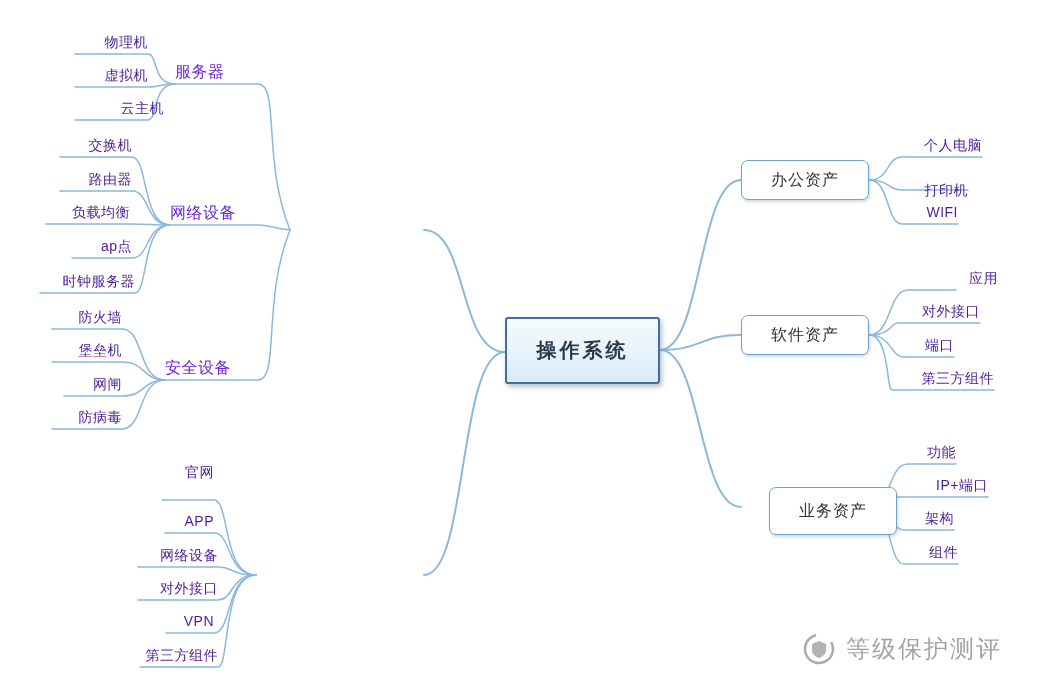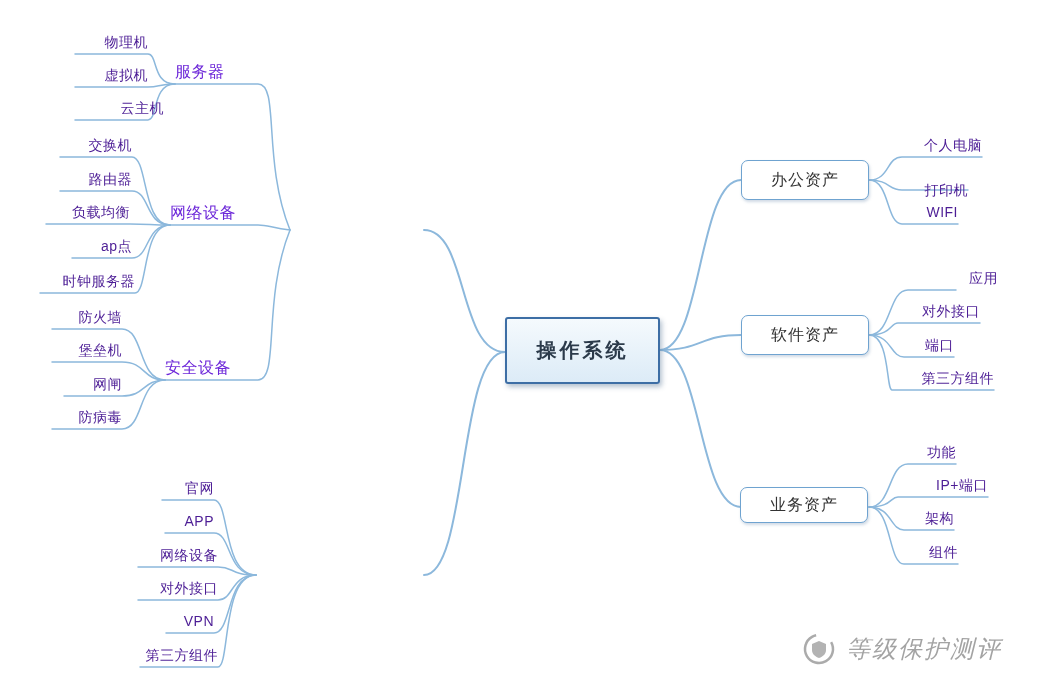--- a/index.html
+++ b/index.html
@@ -10,21 +10,21 @@
   .edges path.main{stroke-width:2;}
   .node{position:absolute;box-sizing:border-box;display:flex;align-items:center;justify-content:center;}
   .root{border:2px solid #3d6ea5;border-radius:3px;background:linear-gradient(180deg,#f5fafd 0%,#dcebf7 100%);
         box-shadow:2px 3px 5px rgba(90,120,150,.45);font-size:20px;font-weight:600;letter-spacing:3px;color:#2b3a4a;}
   .branch{border:1.5px solid #6fa3d0;border-radius:7px;background:#ffffff;
           box-shadow:1px 2px 3px rgba(120,150,180,.35);font-size:16px;letter-spacing:1px;color:#333;}
   .leaf{position:absolute;height:20px;line-height:20px;font-size:14px;text-align:right;
         white-space:nowrap;color:#4c1d95;letter-spacing:0.5px;}
   .group-label{position:absolute;height:20px;line-height:20px;font-size:16px;text-align:left;
         white-space:nowrap;color:#6d28d9;letter-spacing:0.5px;}
-  .watermark{position:absolute;left:800px;top:630px;display:flex;align-items:center;gap:8px;font-style:italic;}
+  .watermark{position:absolute;left:800px;top:630px;display:flex;align-items:center;gap:8px;}
   .watermark-text{font-size:24px;color:#a3a3a3;letter-spacing:2px;}
 </style>
 </head>
 <body>
 
 <div class="canvas">
 
   <svg class="edges" viewBox="0 0 1038 700">
 
     <path class="main" d="M505,352 C458,352 468,230 424,230"></path>
@@ -77,21 +77,21 @@
   <div class="node root" style="left:505px;top:317px;width:155px;height:67px">
     <span>操作系统</span>
   </div>
 
   <div class="node branch" style="left:741px;top:160px;width:128px;height:40px">
     <span>办公资产</span>
   </div>
   <div class="node branch" style="left:741px;top:315px;width:128px;height:40px">
     <span>软件资产</span>
   </div>
-  <div class="node branch" style="left:740px;top:487px;width:128px;height:36px">
+  <div class="node branch" style="left:769px;top:487px;width:128px;height:48px">
     <span>业务资产</span>
   </div>
 
   <div class="group-label" style="left:175px;top:62px;width:83px">服务器</div>
   <div class="group-label" style="left:170px;top:203px;width:88px">网络设备</div>
   <div class="group-label" style="left:165px;top:358px;width:93px">安全设备</div>
 
   <div class="leaf" style="left:75px;top:32px;width:73px">物理机</div>
   <div class="leaf" style="left:75px;top:65px;width:73px">虚拟机</div>
   <div class="leaf" style="left:91px;top:98px;width:73px">云主机</div>
@@ -100,21 +100,21 @@
   <div class="leaf" style="left:60px;top:169px;width:72px">路由器</div>
   <div class="leaf" style="left:46px;top:202px;width:84px">负载均衡</div>
   <div class="leaf" style="left:72px;top:236px;width:60px">ap点</div>
   <div class="leaf" style="left:40px;top:271px;width:95px">时钟服务器</div>
 
   <div class="leaf" style="left:52px;top:307px;width:70px">防火墙</div>
   <div class="leaf" style="left:52px;top:340px;width:70px">堡垒机</div>
   <div class="leaf" style="left:64px;top:374px;width:58px">网闸</div>
   <div class="leaf" style="left:52px;top:407px;width:70px">防病毒</div>
 
-  <div class="leaf" style="left:162px;top:478px;width:52px">官网</div>
+  <div class="leaf" style="left:162px;top:462px;width:52px">官网</div>
   <div class="leaf" style="left:165px;top:511px;width:49px">APP</div>
   <div class="leaf" style="left:138px;top:545px;width:80px">网络设备</div>
   <div class="leaf" style="left:138px;top:578px;width:80px">对外接口</div>
   <div class="leaf" style="left:166px;top:611px;width:48px">VPN</div>
   <div class="leaf" style="left:140px;top:645px;width:78px">第三方组件</div>
 
   <div class="leaf" style="left:902px;top:135px;width:80px">个人电脑</div>
   <div class="leaf" style="left:902px;top:180px;width:66px">打印机</div>
   <div class="leaf" style="left:902px;top:202px;width:56px">WIFI</div>
 

